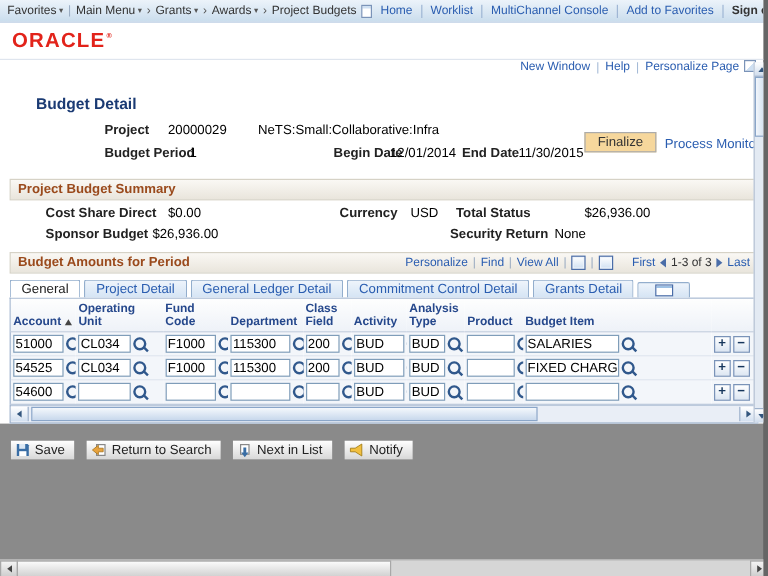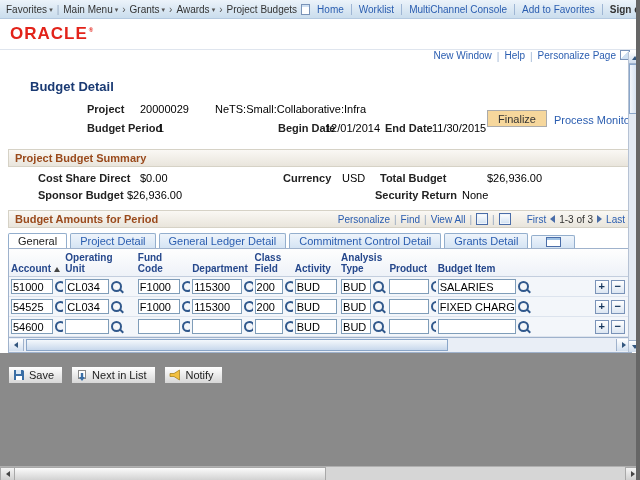--- a/index.html
+++ b/index.html
@@ -196,21 +196,21 @@
     </div>
 
     <div class="secbar">
       <span>Project Budget Summary</span>
     </div>
     <div class="sumfields">
       <span class="hf lbl" style="left:38px;top:5px">Cost Share Direct</span>
       <span class="hf" style="left:140px;top:5px">$0.00</span>
       <span class="hf lbl" style="left:283px;top:5px">Currency</span>
       <span class="hf" style="left:342px;top:5px">USD</span>
-      <span class="hf lbl" style="left:380px;top:5px">Total Budget</span>
+      <span class="hf lbl" style="left:380px;top:5px">Total Status</span>
       <span class="hf" style="left:487px;top:5px">$26,936.00</span>
       <span class="hf lbl" style="left:38px;top:22px">Sponsor Budget</span>
       <span class="hf" style="left:127px;top:22px">$26,936.00</span>
       <span class="hf lbl" style="left:375px;top:22px">Security Return</span>
       <span class="hf" style="left:462px;top:22px">None</span>
     </div>
 
     <div class="secbar">
       <span>Budget Amounts for Period</span>
       <span class="grid-tools">
@@ -325,20 +325,27 @@
     <div class="footer">
       <button class="fbtn">
         <svg width="12" height="12" viewBox="0 0 12 12">
             <path d="M1 1h9l1 1v9H1z" fill="#3a6ea5"></path>
             <rect x="3" y="1" width="5" height="4" fill="#dce8f4"></rect>
             <rect x="3" y="7" width="6" height="4" fill="#fff"></rect>
           </svg>
         <span>Save</span>
       </button>
       <button class="fbtn">
+        <svg width="13" height="12" viewBox="0 0 13 12">
+            <rect x="4.5" y="1.5" width="7" height="9" fill="#fff" stroke="#888"></rect>
+            <path d="M1 6 L6 2 v2.5 h4 v3 H6 V10 z" fill="#e8a33d" stroke="#a06a10" stroke-width="0.6"></path>
+          </svg>
+        <span>Return to Search</span>
+      </button>
+      <button class="fbtn">
         <svg width="12" height="12" viewBox="0 0 12 12">
             <rect x="2.5" y="1.5" width="7" height="8" fill="#fff" stroke="#888"></rect>
             <path d="M6 12 L3 8 h1.8 V4 h2.4 V8 H9 z" fill="#3a6ea5"></path>
           </svg>
         <span>Next in List</span>
       </button>
       <button class="fbtn">
         <svg width="13" height="12" viewBox="0 0 13 12">
             <path d="M1 4.5 h4 L10.5 1 v10 L5 7.5 H1 z" fill="#f2c040" stroke="#a07a10" stroke-width="0.7"></path>
           </svg>

